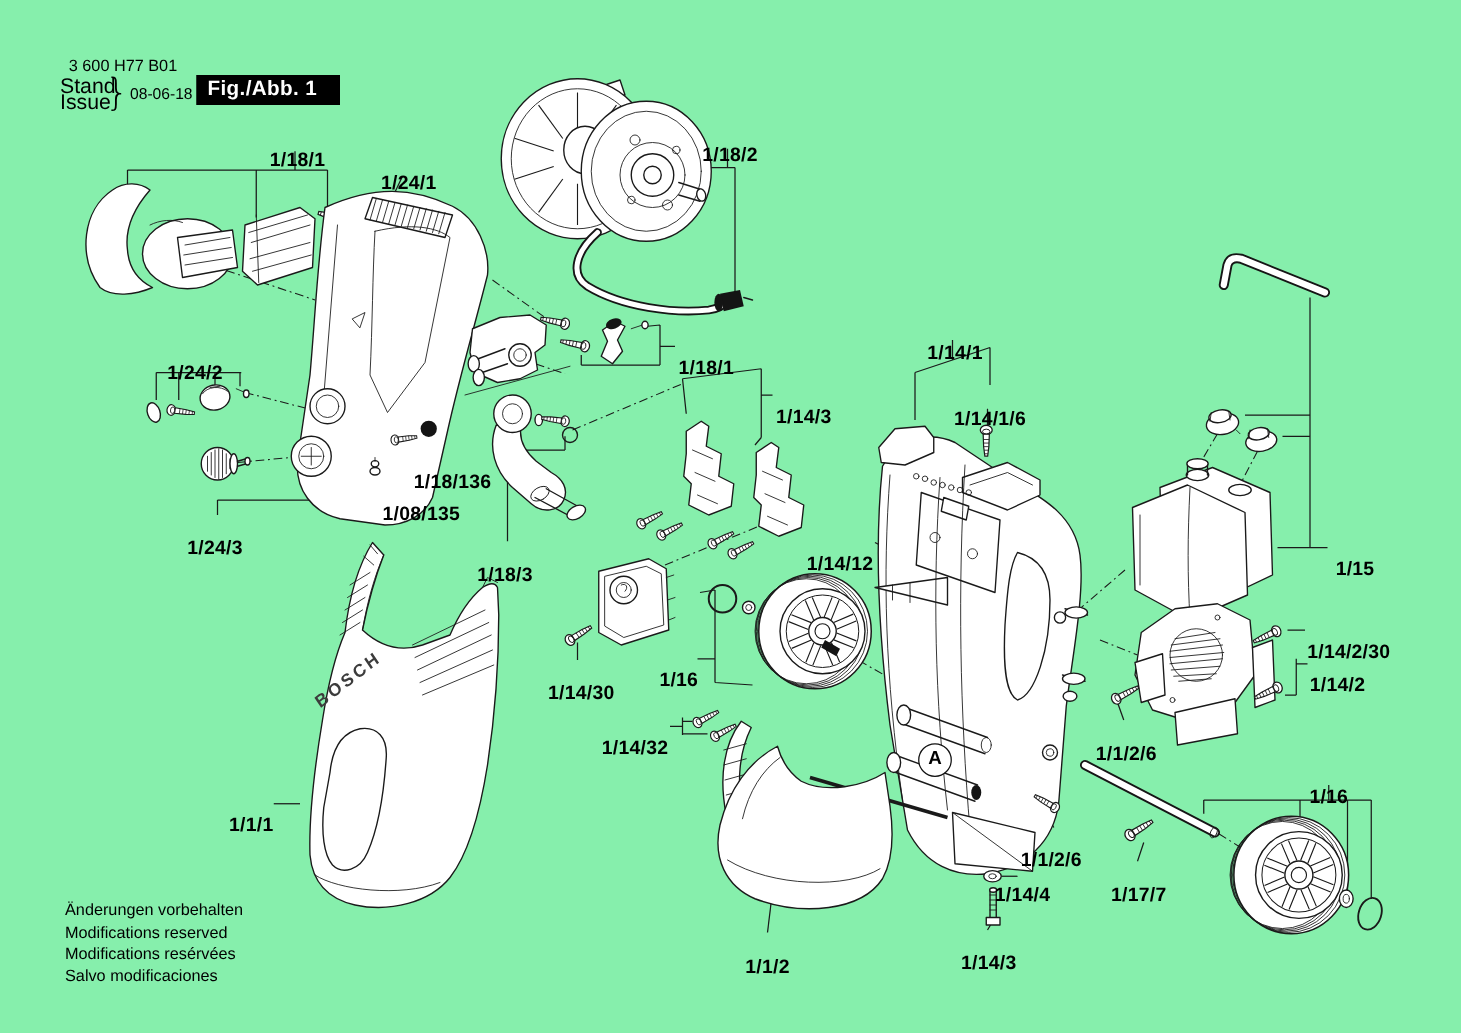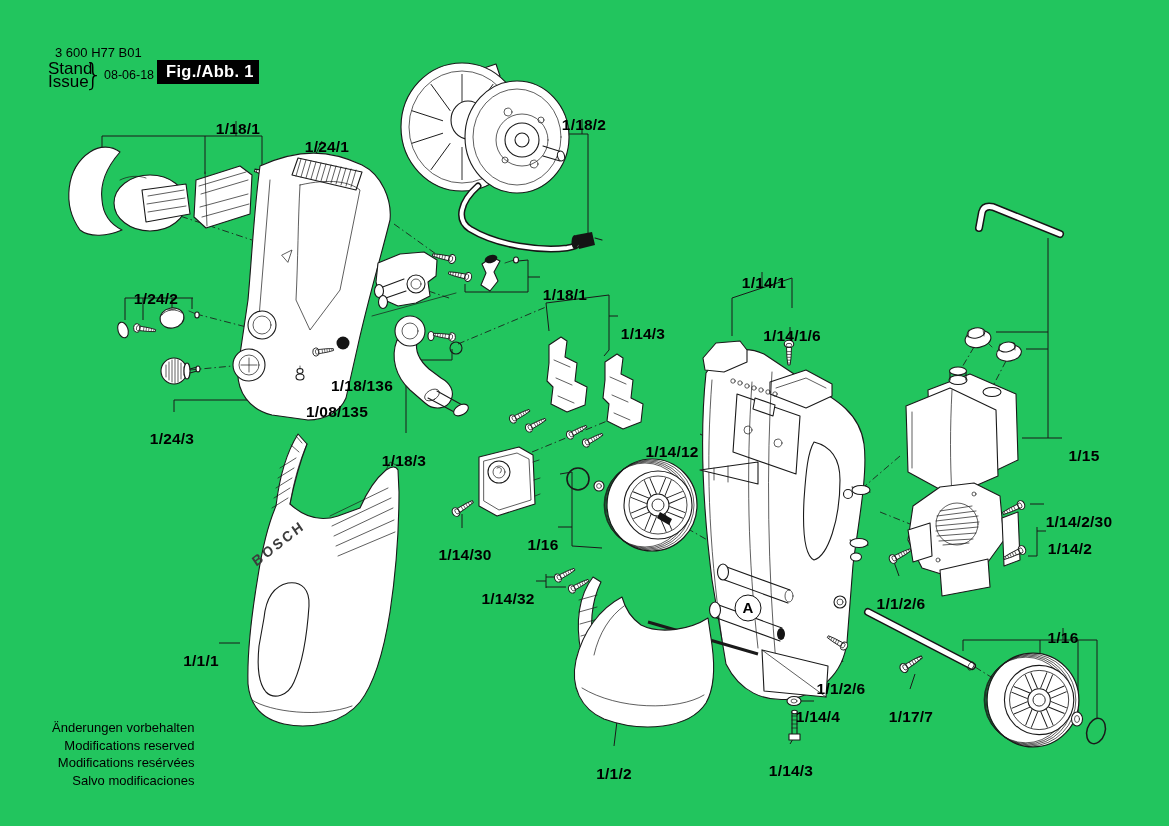--- a/index.html
+++ b/index.html
@@ -1,17 +1,17 @@
 <!DOCTYPE html>
 <html><head>
 <meta charset="utf-8">
 <style>
   html,body{margin:0;padding:0;background:#fff;}
   body{width:1169px;height:826px;font-family:"Liberation Sans",sans-serif;color:#000;}
-  .stage{position:relative;width:1169px;height:826px;background:#22c55e;overflow:hidden;}
+  .stage{position:relative;width:1169px;height:826px;background:#86efac;overflow:hidden;}
   .stage svg{position:absolute;left:0;top:0;}
   
   .ln{fill:none;stroke:#1a1a1a;stroke-width:1.1;stroke-linecap:round;stroke-linejoin:round;}
   .th{fill:none;stroke:#1a1a1a;stroke-width:0.7;stroke-linecap:round;stroke-linejoin:round;}
   .fw{fill:#ffffff;stroke:#1a1a1a;stroke-width:1.1;stroke-linejoin:round;}
   .fk{fill:#141414;stroke:none;}
   .dd{fill:none;stroke:#1a1a1a;stroke-width:0.85;stroke-dasharray:7 3 1.5 3;}
   .ldr{fill:none;stroke:#1a1a1a;stroke-width:1;}
   .tk{fill:none;stroke:#1a1a1a;stroke-width:3;}
   .hose{fill:none;stroke:#161616;stroke-width:7;stroke-linecap:round;}
@@ -20,22 +20,22 @@
   .rodin{fill:none;stroke:#ffffff;stroke-width:5;stroke-linecap:round;stroke-linejoin:round;}
   
   .plabel{position:absolute;transform:translateX(-50%);font-weight:bold;font-size:15.5px;letter-spacing:.2px;white-space:nowrap;margin-top:17px;}
   .amark{position:absolute;width:25px;height:25px;border:1.7px solid #111;border-radius:50%;background:#fff;
          text-align:center;line-height:23px;font-weight:bold;font-size:15px;transform:translate(-50%,-50%);}
   .tb-code{position:absolute;left:55px;top:45px;font-size:13px;}
   .tb-si{position:absolute;left:48px;top:62px;font-size:17px;line-height:13px;}
   .tb-brace{position:absolute;left:84px;top:57px;font-size:30px;font-weight:300;font-family:"DejaVu Sans",sans-serif;}
   .tb-date{position:absolute;left:104px;top:68px;font-size:12.5px;}
   .figbox{position:absolute;left:157px;top:60px;background:#000;color:#fff;font-weight:bold;font-size:16.5px;
-          padding:2px 5px 3px 9px;letter-spacing:.3px;}
-  .footer{position:absolute;left:52px;top:719px;font-size:13px;line-height:17.6px;text-align:right;}
+          padding:2px 18px 3px 9px;letter-spacing:.3px;}
+  .footer{position:absolute;left:52px;top:719px;font-size:13px;line-height:17.6px;}
   .bosch{position:absolute;left:249px;top:556px;font-weight:bold;font-size:14px;letter-spacing:2.5px;color:#3c3c3c;
          transform:rotate(-38deg) skewX(-4deg);transform-origin:left top;}
 </style>
 </head>
 <body>
 
 <div class="stage">
 
 <svg width="1169" height="826" viewBox="0 0 1169 826">
   <defs>

